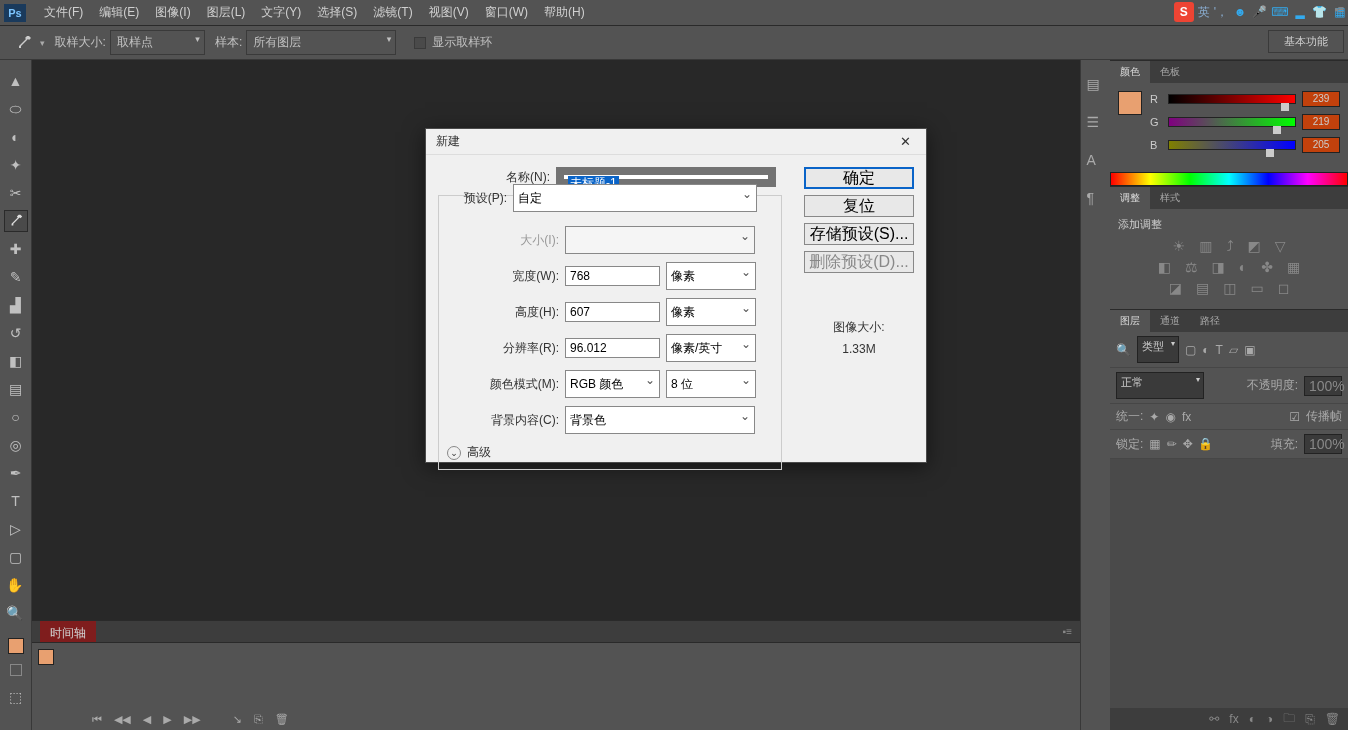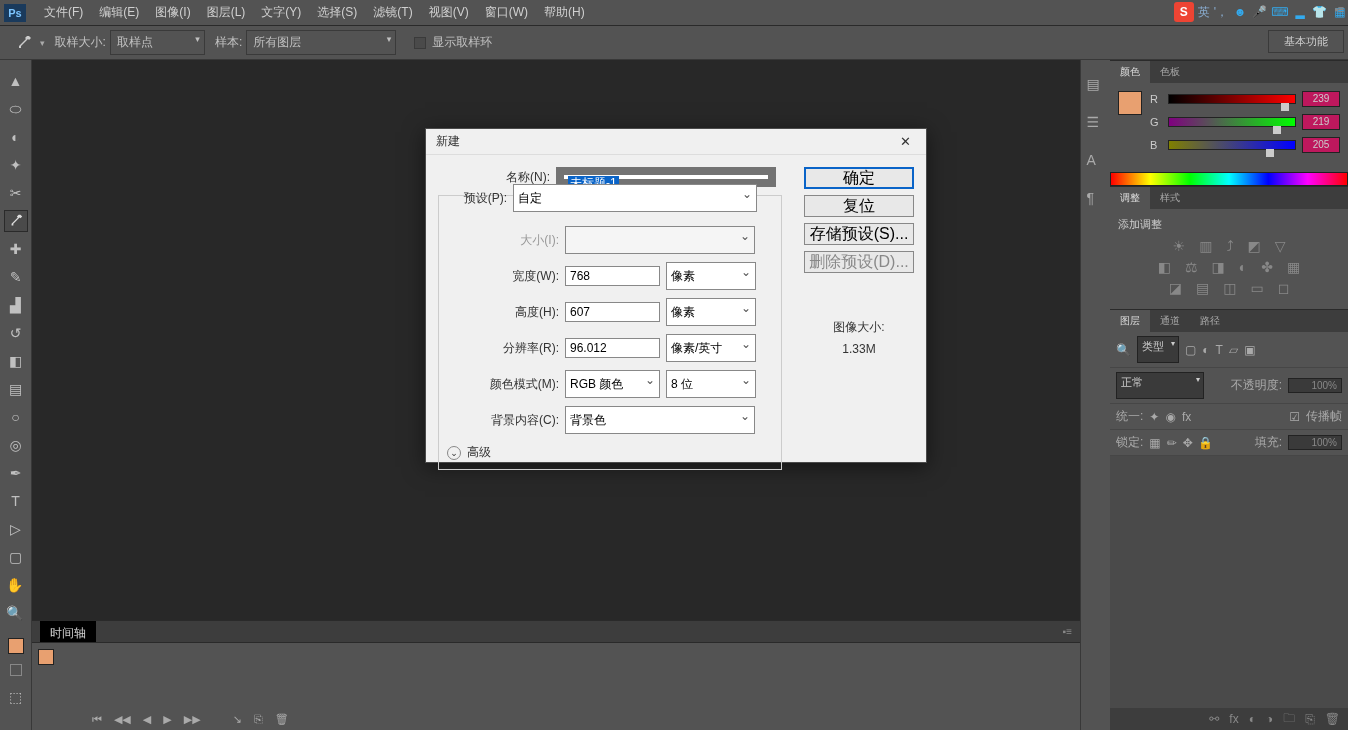--- a/index.html
+++ b/index.html
@@ -15,21 +15,21 @@
 .opt-check{width:12px;height:12px;border:1px solid #3a3a3a;background:#4a4a4a;margin-right:6px}
 .main{display:flex;height:670px}
 .toolbar{width:32px;background:#535353;border-right:1px solid #383838;padding-top:10px;display:flex;flex-direction:column;align-items:center;gap:6px}
 .tool{width:24px;height:22px;display:flex;align-items:center;justify-content:center;color:#c0c0c0;cursor:pointer;position:relative;font-size:14px}
 .tool.sel{background:#4a4a4a;border:1px solid #2a2a2a}
 .tool-swatch{width:16px;height:16px;background:#e8a070;border:1px solid #222;margin-top:8px}
 .tool-swatch2{width:12px;height:12px;border:1px solid #888;margin-top:4px}
 .canvas-area{flex:1;background:#282828;display:flex;flex-direction:column}
 .canvas-space{flex:1;position:relative}
 .timeline-bar{height:22px;background:#3d3d3d;display:flex;align-items:center;border-top:1px solid #2a2a2a}
-.timeline-tab{background:#000000;padding:4px 10px;color:#d0d0d0;height:22px;margin-left:8px}
+.timeline-tab{background:#7f1d1d;padding:4px 10px;color:#d0d0d0;height:22px;margin-left:8px}
 .timeline-body{height:88px;background:#535353;border-top:1px solid #2a2a2a;position:relative}
 .timeline-controls{position:absolute;bottom:4px;left:60px;display:flex;gap:12px;color:#aaa}
 .timeline-controls span{font-size:11px}
 .side-strip{width:30px;background:#535353;border-left:1px solid #383838;padding-top:16px;display:flex;flex-direction:column;align-items:center;gap:20px}
 .side-ic{width:18px;height:18px;color:#aaa;font-size:14px}
 .panels{width:238px;background:#535353;display:flex;flex-direction:column}
 .panel{border-top:1px solid #2a2a2a}
 .panel-tabs{height:22px;background:#3d3d3d;display:flex;align-items:flex-end}
 .ptab{padding:4px 10px;color:#aaa;font-size:10px;cursor:pointer}
 .ptab.active{background:#535353;color:#ddd}
@@ -37,30 +37,30 @@
 .color-panel{display:flex;gap:8px}
 .color-swatch-big{width:24px;height:24px;background:#e8a070;border:1px solid #222}
 .sliders{flex:1}
 .slider-row{display:flex;align-items:center;gap:6px;margin-bottom:7px}
 .slider-lbl{width:12px;color:#ccc;font-size:11px}
 .slider-track{flex:1;height:10px;position:relative;border:1px solid #222}
 .slider-track.r{background:linear-gradient(to right,#000,#f00)}
 .slider-track.g{background:linear-gradient(to right,#800080,#0f0)}
 .slider-track.b{background:linear-gradient(to right,#808000,#00f)}
 .slider-thumb{position:absolute;top:8px;width:8px;height:8px;background:#ccc;transform:translateX(-4px)}
-.slider-val{width:38px;height:16px;background:#be185d;border:1px solid #222;color:#ccc;font-size:10px;text-align:center;padding-top:1px}
+.slider-val{width:38px;height:16px;background:#c2410c;border:1px solid #222;color:#ccc;font-size:10px;text-align:center;padding-top:1px}
 .spectrum{height:14px;background:linear-gradient(to right,#f00,#ff0,#0f0,#0ff,#00f,#f0f,#f00);border:1px solid #222;margin-top:4px}
 .adjust-body{padding:8px}
 .adjust-row{display:flex;gap:14px;justify-content:center;margin:5px 0;color:#888}
 .adjust-row span{font-size:14px}
 .layers-body{padding:0}
 .layers-toprow,.layers-row2,.layers-row3,.layers-row4{display:flex;align-items:center;padding:4px 6px;gap:6px;color:#aaa;font-size:11px;border-bottom:1px solid #464646}
 .mini-select{background:#3a3a3a;border:1px solid #222;color:#ccc;padding:2px 14px 8px 4px;position:relative;font-size:11px}
 .mini-select::after{content:"▾";position:absolute;right:3px;font-size:8px}
-.mini-val{background:#3a3a3a;border:1px solid #222;color:#888;padding:1px 4px;font-size:10px;width:54px;text-align:right}
+.mini-val{background:#3a3a3a;border:1px solid #222;color:#888;padding:1px 4px;font-size:14px;width:38px;text-align:left}
 .layers-list{height:200px;background:#4a4a4a}
 .layers-bottom{height:22px;background:#3d3d3d;display:flex;align-items:center;justify-content:flex-end;gap:10px;padding:0 8px;color:#888}
 .layers-bottom span{font-size:12px}
 .dialog{position:absolute;left:425px;top:128px;width:502px;height:335px;background:#f0f0f0;border:1px solid #4a4a4a;box-shadow:0 4px 20px rgba(0,0,0,.5);color:#000}
 .dlg-title{height:26px;background:#f0f0f0;display:flex;align-items:center;padding:0 10px;justify-content:space-between;border-bottom:1px solid #ddd}
 .dlg-title-txt{font-size:12px;color:#333}
 .dlg-close{width:16px;height:16px;cursor:pointer;font-size:13px;color:#333}
 .dlg-body{padding:12px;display:flex;gap:22px}
 .dlg-left{flex:1}
 .dlg-right{width:110px;display:flex;flex-direction:column;gap:6px}

